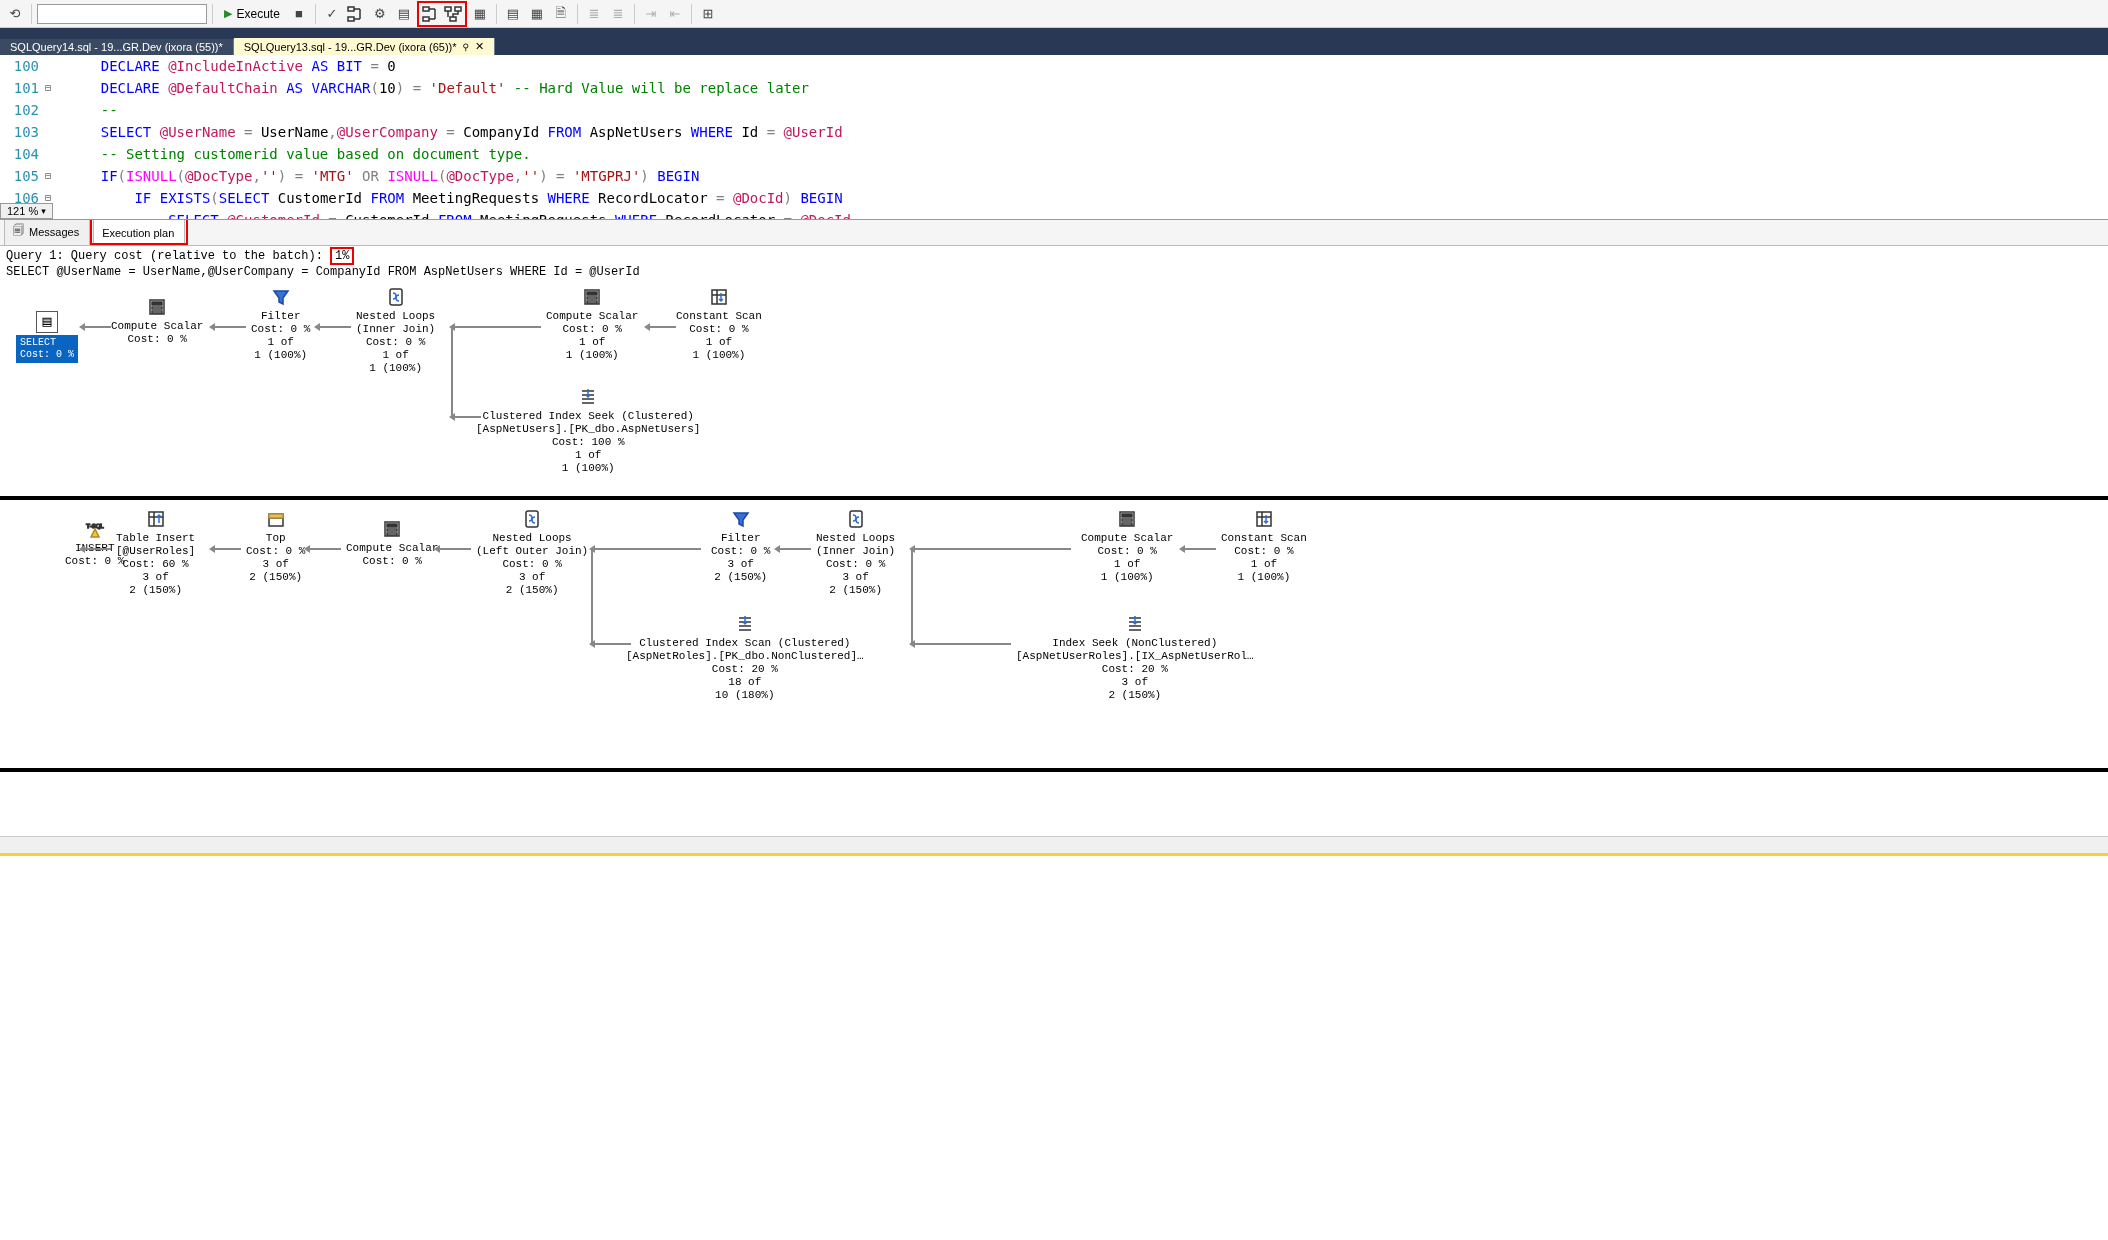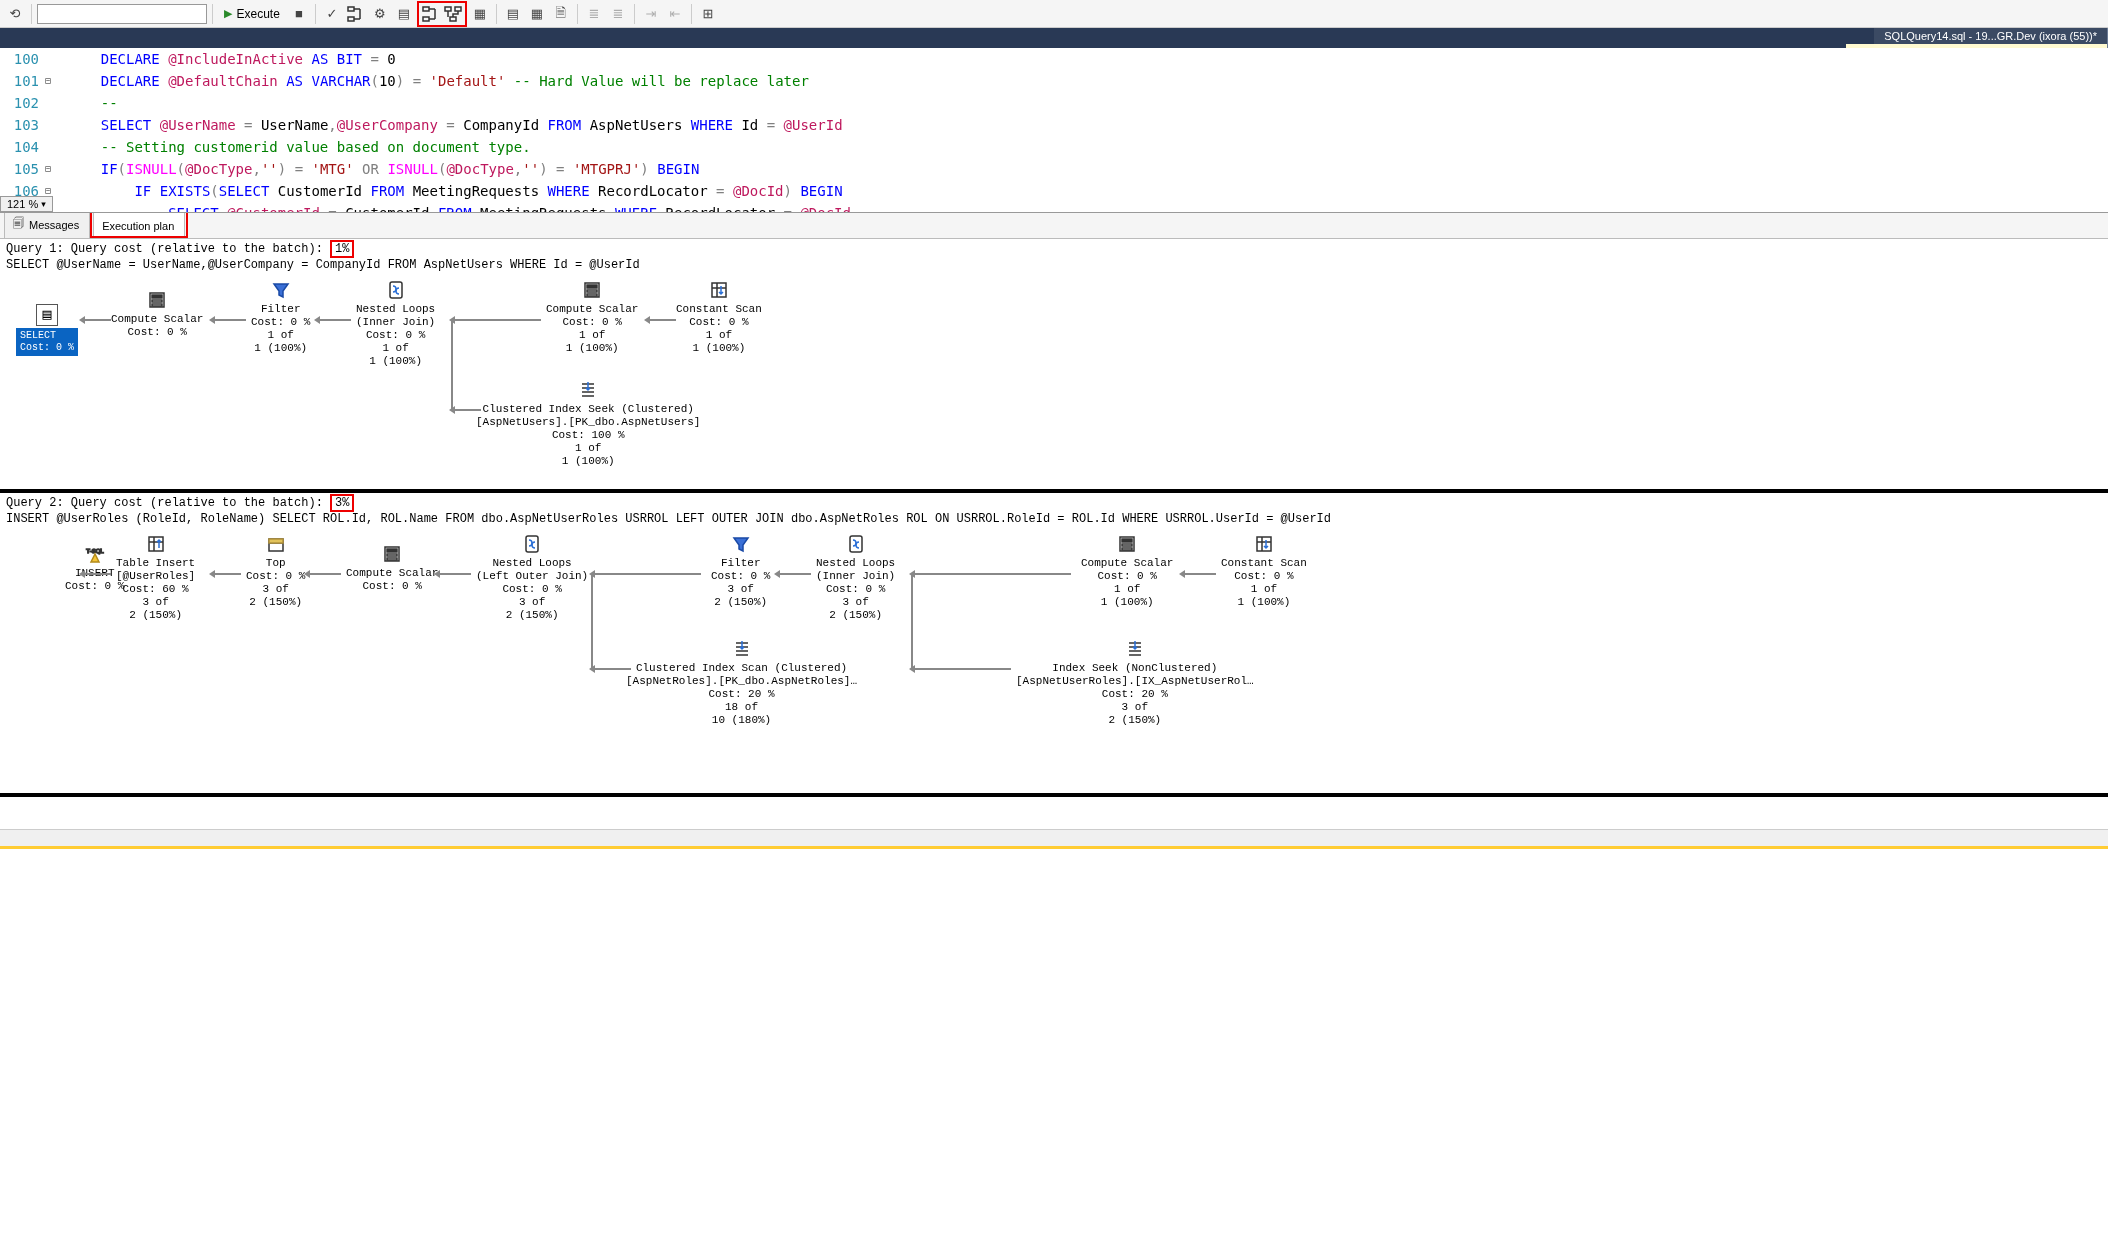--- a/index.html
+++ b/index.html
@@ -53,23 +53,22 @@
     font-size: 12px;
   }
   .play-icon { color: #2a8a2a; font-size: 11px; }
   .red-box {
     border: 2px solid #e00;
     padding: 0 1px;
   }
   .tabstrip {
     display: flex;
     background: #293955;
-    height: 20px;
+    height: 27px;
     align-items: flex-end;
-    flex-direction: column;
   }
   .tab {
     padding: 2px 10px;
     font-size: 11px;
     color: #fff;
     background: #3b4a63;
     border-right: 1px solid #6a7a94;
     display: flex;
     align-items: center;
     gap: 6px;
@@ -438,22 +437,20 @@
         <div class="arrow" style="left: 75px; top: 40px; width: 30px;"></div>
         <div class="arrow" style="left: 205px; top: 40px; width: 35px;"></div>
         <div class="arrow" style="left: 310px; top: 40px; width: 35px;"></div>
         <div class="arrow" style="left: 445px; top: 40px; width: 90px;"></div>
         <div class="arrow" style="left: 640px; top: 40px; width: 30px;"></div>
         <div class="varrow" style="left: 445px; top: 40px; height: 90px;"></div>
         <div class="arrow" style="left: 445px; top: 130px; width: 30px;"></div>
       </div>
     </div>
     <div class="query-block">
-      <div class="query-header">Query 2: Query cost (relative to the batch): <span class="cost-highlight">3%</span>
-INSERT @UserRoles (RoleId, RoleName) SELECT ROL.Id, ROL.Name FROM dbo.AspNetUserRoles USRROL LEFT OUTER JOIN dbo.AspNetRoles ROL ON USRROL.RoleId = ROL.Id WHERE USRROL.UserId = @UserId</div>
       <div class="plan-canvas tall">
         <div class="op" style="left: 15px; top: 10px; margin-left: 44px;">
           <div class="icon">
             <svg width="20" height="20" viewBox="0 0 20 20" class="ico-svg">
               <text x="10" y="9" font-size="6" text-anchor="middle" fill="#333" font-family="Arial">T-SQL</text>
               <path d="M10 10 L6 18 H14 Z" fill="#f5c538" stroke="#b38a1a"></path>
             </svg>
           </div>
           <div>INSERT</div>
           <div>Cost: 0 %</div>
@@ -564,21 +561,21 @@
           <div>1 (100%)</div>
         </div>
         <div class="op" style="left: 620px; top: 105px;">
           <div class="icon">
             <svg width="20" height="20" viewBox="0 0 20 20" class="ico-svg">
               <path d="M4 4 H16 M4 8 H16 M4 12 H16 M4 16 H16"></path>
               <path d="M10 2 V10 M8 8 L10 10 L12 8" class="blue-stroke"></path>
             </svg>
           </div>
           <div>Clustered Index Scan (Clustered)</div>
-          <div>[AspNetRoles].[PK_dbo.AspNetRoles]…</div>
+          <div>[AspNetRoles].[PK_dbo.NonClustered]…</div>
           <div>Cost: 20 %</div>
           <div>18 of</div>
           <div>10 (180%)</div>
         </div>
         <div class="op" style="left: 1010px; top: 105px;">
           <div class="icon">
             <svg width="20" height="20" viewBox="0 0 20 20" class="ico-svg">
               <path d="M4 4 H16 M4 8 H16 M4 12 H16 M4 16 H16"></path>
               <path d="M10 2 V10 M8 8 L10 10 L12 8" class="blue-stroke"></path>
             </svg>

